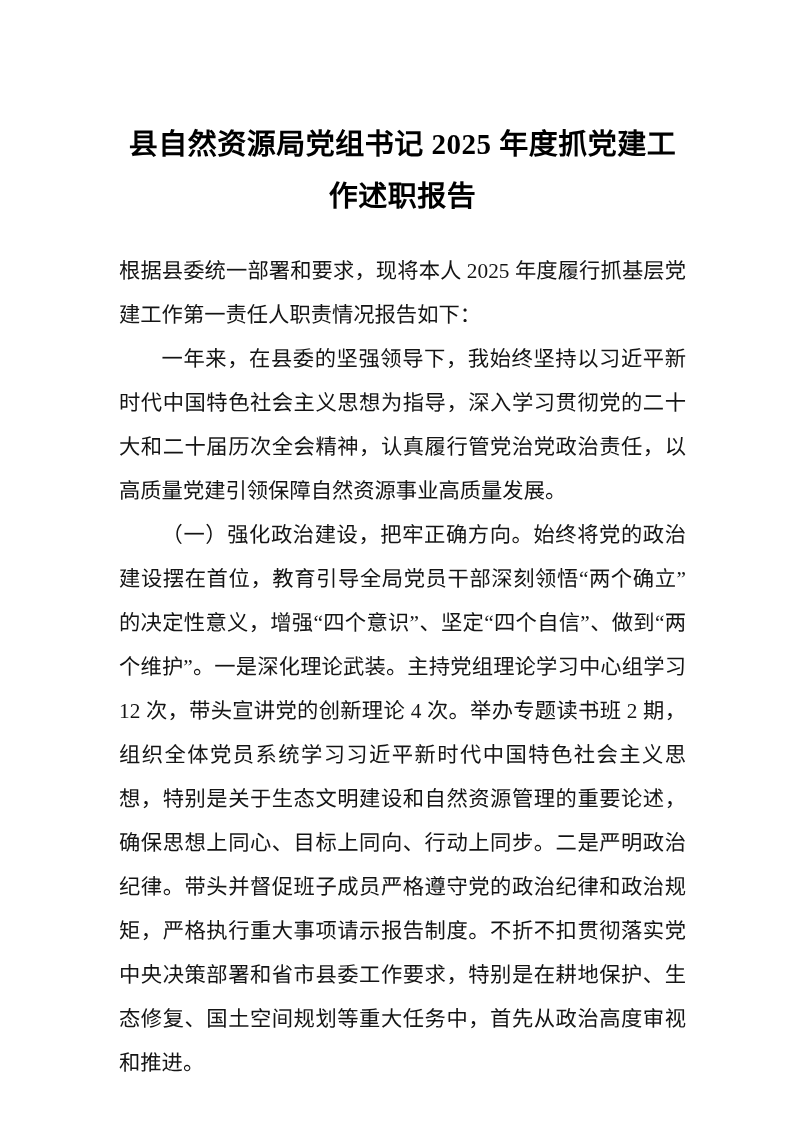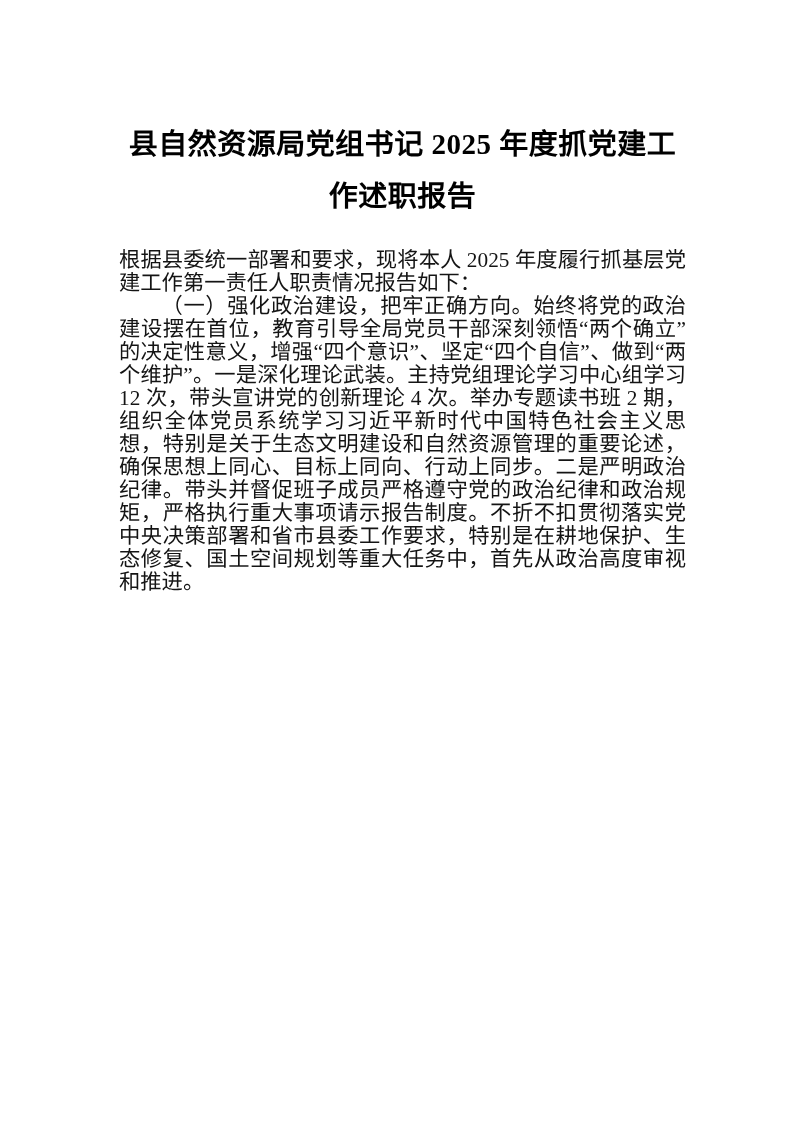--- a/index.html
+++ b/index.html
@@ -25,21 +25,21 @@
     line-height: 52px;
     text-align: center;
     color: #000000;
     letter-spacing: 0.5px;
   }
   .doc-body p {
     margin: 0;
     font-family: "Liberation Serif", "DejaVu Serif", serif;
     font-weight: normal;
     font-size: 21.3px;
-    line-height: 23px;
+    line-height: 44px;
     text-align: justify;
     text-justify: inter-ideograph;
     color: #141414;
   }
   .doc-body p.indent {
     text-indent: 2em;
   }
   .doc-body p.no-indent {
     text-indent: 0;
   }
@@ -47,16 +47,17 @@
 </head>
 <body>
 
 <div class="page">
   <h1 class="doc-title">县自然资源局党组书记 2025 年度抓党建工作述职报告</h1>
 
   <div class="doc-body">
     <p class="no-indent">根据县委统一部署和要求，现将本人 2025 年度履行抓基层党建工作第一责任人职责情况报告如下：</p>
 
 
+    <p class="indent">一年来，在县委的坚强领导下，我始终坚持以习近平新时代中国特色社会主义思想为指导，深入学习贯彻党的二十大和二十届历次全会精神，认真履行管党治党政治责任，以高质量党建引领保障自然资源事业高质量发展。</p>
 
     <p class="indent">（一）强化政治建设，把牢正确方向。始终将党的政治建设摆在首位，教育引导全局党员干部深刻领悟“两个确立”的决定性意义，增强“四个意识”、坚定“四个自信”、做到“两个维护”。一是深化理论武装。主持党组理论学习中心组学习 12 次，带头宣讲党的创新理论 4 次。举办专题读书班 2 期，组织全体党员系统学习习近平新时代中国特色社会主义思想，特别是关于生态文明建设和自然资源管理的重要论述，确保思想上同心、目标上同向、行动上同步。二是严明政治纪律。带头并督促班子成员严格遵守党的政治纪律和政治规矩，严格执行重大事项请示报告制度。不折不扣贯彻落实党中央决策部署和省市县委工作要求，特别是在耕地保护、生态修复、国土空间规划等重大任务中，首先从政治高度审视和推进。</p>
   </div>
 </div>
 
 </body></html>

